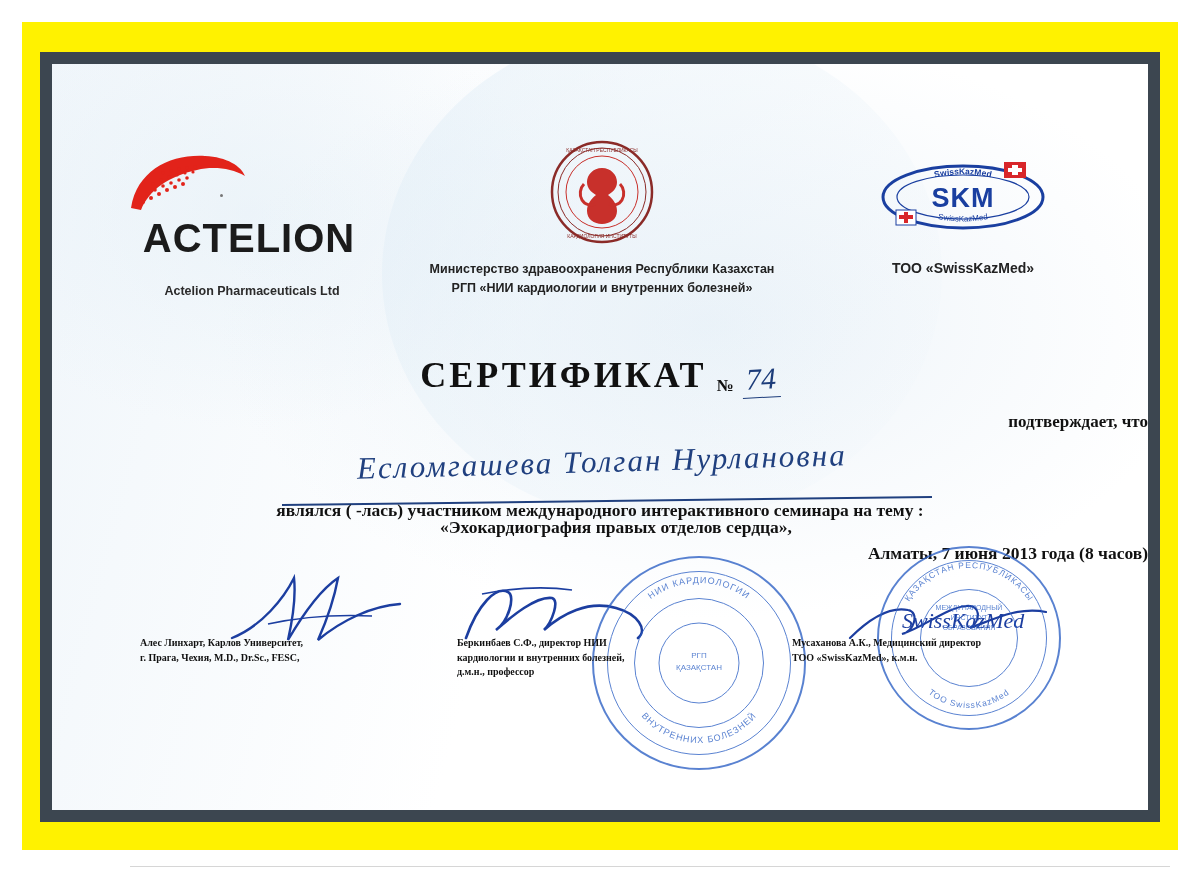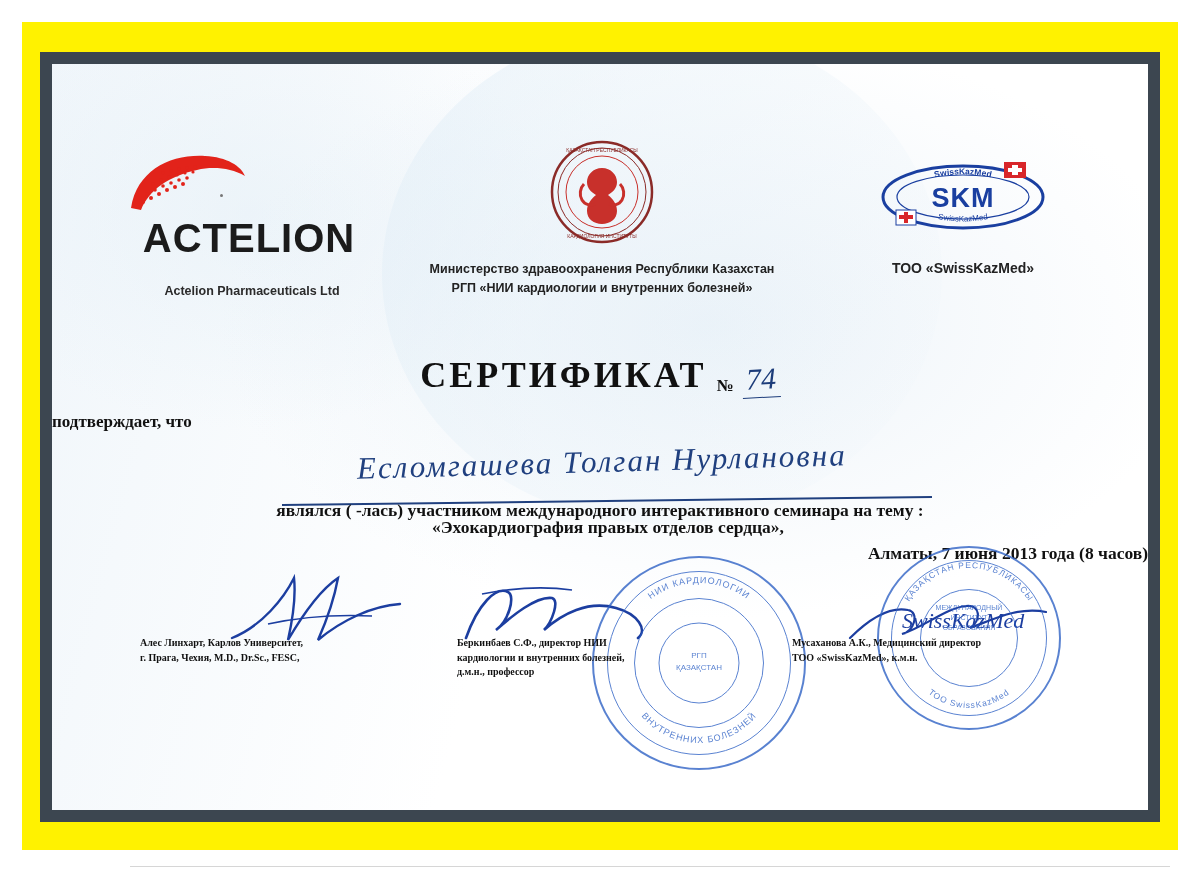--- a/index.html
+++ b/index.html
@@ -217,21 +217,21 @@
     vertical-align: baseline;
     position: relative;
     top: 2px;
     transform: rotate(-3deg);
   }
 
   .confirms {
     position: absolute;
     left: 0; top: 348px;
     width: 100%;
-    text-align: left;
+    text-align: right;
     font-size: 17px;
     font-weight: bold;
     color: #111;
   }
 
   .name-line {
     position: absolute;
     left: 200px; top: 380px;
     width: 700px;
     text-align: center;
@@ -260,21 +260,21 @@
     left: 0; top: 433px;
     width: 100%;
     text-align: center;
     font-size: 17.5px;
     font-weight: bold;
     color: #111;
     line-height: 1.55;
   }
   .seminar-topic {
     position: absolute;
-    left: 8px; top: 453px;
+    left: 16px; top: 453px;
     width: 100%;
     text-align: center;
     font-size: 17.5px;
     font-weight: bold;
     color: #111;
   }
   .seminar-place {
     position: absolute;
     left: 0; top: 479px;
     width: 100%;

